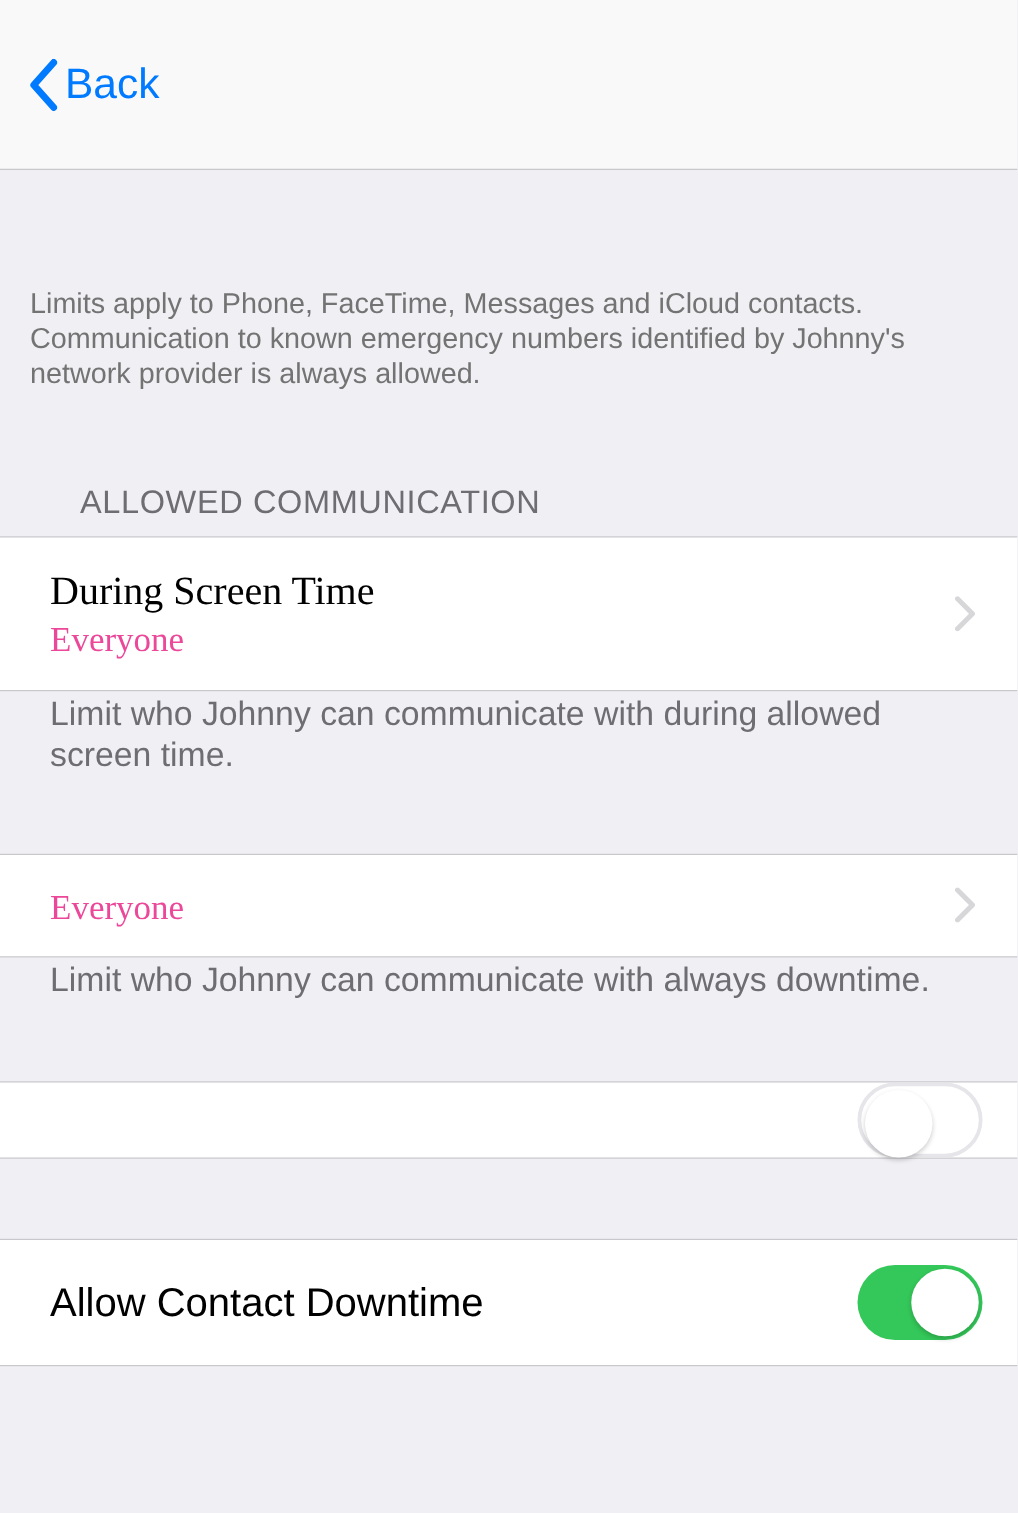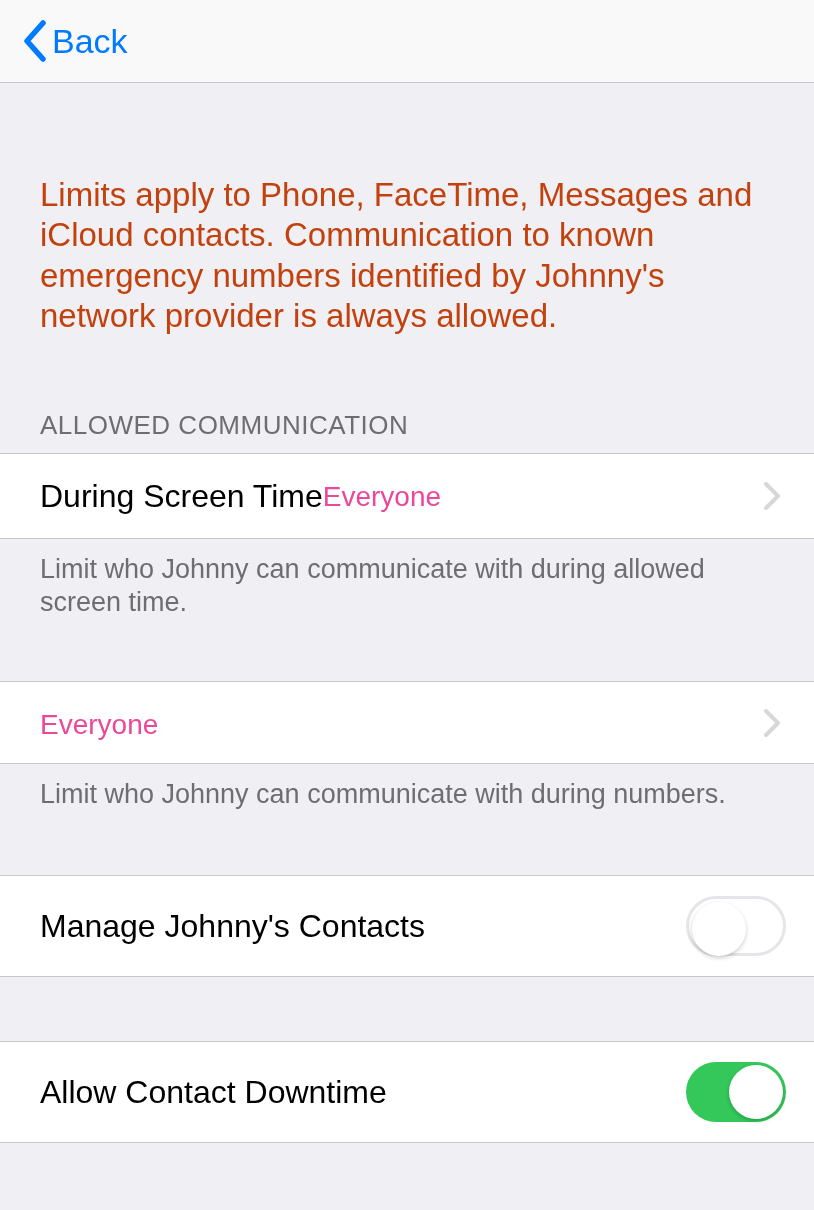--- a/index.html
+++ b/index.html
@@ -10,21 +10,21 @@
     }
     body {
       width: 814px;
       height: 1210px;
       background: #efeff4;
       font-family: -apple-system, "SF Pro Text", "Helvetica Neue", Helvetica, Arial, sans-serif;
       color: #000;
       overflow: hidden;
     }
     .nav-bar {
-      height: 83px;
+      height: 136px;
       background: #f9f9f9;
       border-bottom: 1px solid #c8c7cc;
       position: relative;
       display: flex;
       align-items: center;
       justify-content: flex-end;
     }
     .nav-title {
       font-size: 34px;
       font-weight: 600;
@@ -44,30 +44,31 @@
     }
     .back-chevron {
       width: 24px;
       height: 42px;
       margin-right: 6px;
     }
     .content {
       padding-top: 0;
     }
     .description-block {
-      padding: 92px 40px 0 40px;
-      color: #c2410c;
-      font-size: 33px;
+      padding: 92px 40px 0 24px;
+      color: #737373;
+      font-size: 23px;
       line-height: 1.22;
     }
     .section-header {
       padding: 74px 40px 12px 40px;
       color: #6d6d72;
       font-size: 26px;
       letter-spacing: 0.5px;
+      margin-left: 24px;
     }
     .row {
       background: #fff;
       border-top: 1px solid #c8c7cc;
       border-bottom: 1px solid #c8c7cc;
       padding: 22px 40px 22px 40px;
       position: relative;
       display: flex;
       align-items: center;
       cursor: pointer;
@@ -82,33 +83,34 @@
       line-height: 1.25;
     }
     .row-sub {
       font-size: 28px;
       color: #ec4899;
       margin-top: 4px;
       line-height: 1.2;
     }
     .row-text-wrap {
       display: flex;
-      flex-direction: row;
+      flex-direction: column;
+      font-family: Liberation Serif, serif;
     }
     .chevron-right {
       position: absolute;
       right: 34px;
       top: 50%;
       transform: translateY(-50%);
       width: 16px;
       height: 28px;
       opacity: 0.35;
     }
     .footer-text {
-      padding: 14px 40px 0 40px;
+      padding: 2px 40px 0 40px;
       color: #6d6d72;
       font-size: 27px;
       line-height: 1.22;
     }
     .group-gap {
       height: 62px;
     }
     .group-gap-small {
       height: 64px;
     }
@@ -186,26 +188,25 @@
 
   <div class="row row-disclosure">
     <div class="row-text-wrap">
       <div class="row-sub">Everyone</div>
     </div>
     <svg class="chevron-right" viewBox="0 0 16 28" fill="none">
       <polyline points="2,2 14,14 2,26" stroke="#8e8e93" stroke-width="4" stroke-linecap="round" stroke-linejoin="round"></polyline>
     </svg>
   </div>
 
-  <div class="footer-text">Limit who Johnny can communicate with during numbers.</div>
+  <div class="footer-text">Limit who Johnny can communicate with always downtime.</div>
 
   <div class="group-gap-small"></div>
 
   <div class="row row-single">
-    <div class="row-title">Manage Johnny's Contacts</div>
     <div class="switch switch-off">
       <div class="switch-track">
         <div class="switch-knob"></div>
       </div>
     </div>
   </div>
 
 
   <div class="group-gap-small"></div>
 

